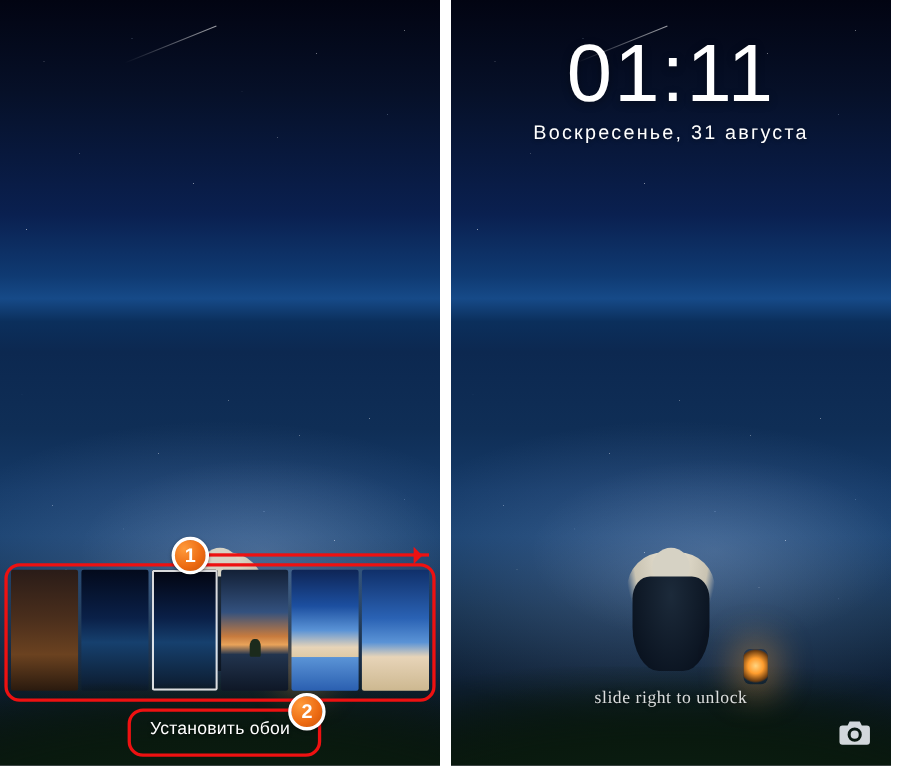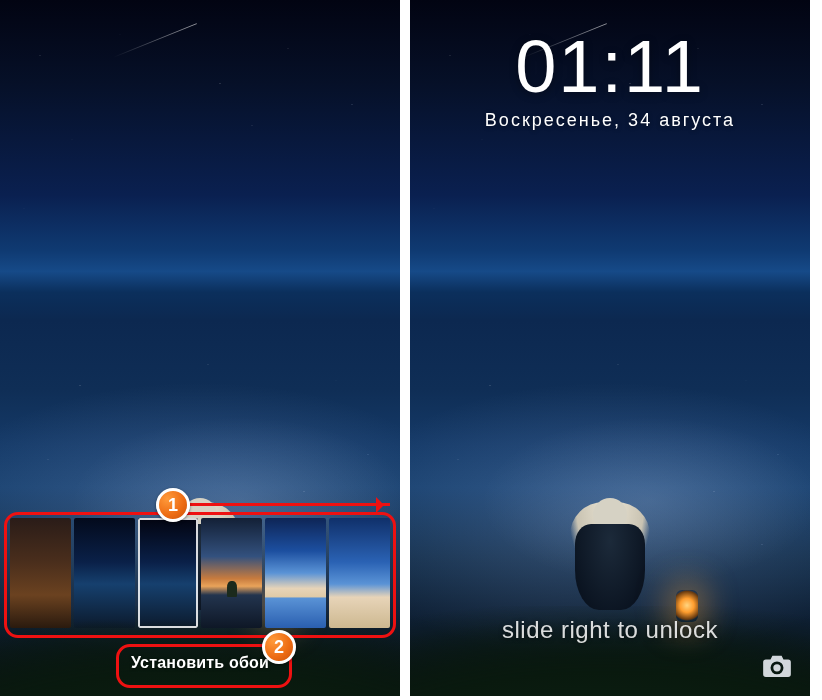--- a/index.html
+++ b/index.html
@@ -182,21 +182,21 @@
   .t4::after{content:"";position:absolute;left:50%;bottom:28%;width:10px;height:16px;background:#1b2a1c;border-radius:40% 40% 10% 10%; transform:translateX(-50%);}
   .t5 { background: linear-gradient(#0e2556,#1c4fa0 30%,#5a93d6 50%,#e7d4b8 64%,#dfcaa6 72%,#5a93d6 72.5%,#2a5fb0);} 
   .t6 { background: linear-gradient(#10306a,#2a62b4 40%,#5a93d6 60%,#e7d4b8 72%,#cdb890);} 
 
   .set-btn {
     position: absolute;
     left: 50%; transform: translateX(-50%);
     bottom: 18px;
     color: #fff;
     font-size: 16px;
-    font-weight: 700;
+    font-weight: 400;
     letter-spacing: .2px;
     text-shadow: 0 1px 3px rgba(0,0,0,.6);
     cursor: pointer;
     padding: 6px 14px;
     background: transparent;
     border: none;
   }
 
   
   .anno-box {
@@ -251,23 +251,24 @@
     font-size: 18px;
     font-weight: 400;
     text-shadow: 0 1px 4px rgba(0,0,0,.4);
   }
   .unlock-hint {
     position: absolute;
     bottom: 52px;
     left: 0; right: 0;
     text-align: center;
     color: rgba(255,255,255,.85);
-    font-size: 24px;
+    font-size: 16px;
     letter-spacing: .5px;
     text-shadow: 0 1px 4px rgba(0,0,0,.5);
+    font-family: Liberation Serif, serif;
   }
   .camera-icon {
     position: absolute;
     right: 18px; bottom: 18px;
     width: 30px; height: 24px;
     color: #e8ecf2;
     opacity: .9;
     cursor: pointer;
   }
   .camera-icon svg { width: 100%; height: 100%; display:block; }
@@ -321,21 +322,21 @@
       <div class="figure">
         <div class="hair"></div>
         <div class="head"></div>
         <div class="body"></div>
       </div>
       <div class="lantern"></div>
     </div>
 
     <div class="clock">
       <div class="time">01:11</div>
-      <div class="date">Воскресенье, 34 августа</div>
+      <div class="date">Воскресенье, 31 августа</div>
     </div>
 
     <div class="unlock-hint">slide right to unlock</div>
 
     <div class="camera-icon">
       <svg viewBox="0 0 32 26">
         <path fill="currentColor" d="M11 2l-2 4H4a3 3 0 0 0-3 3v13a3 3 0 0 0 3 3h24a3 3 0 0 0 3-3V9a3 3 0 0 0-3-3h-5l-2-4H11zm5 6a7 7 0 1 1 0 14 7 7 0 0 1 0-14zm0 3a4 4 0 1 0 0 8 4 4 0 0 0 0-8z"></path>
       </svg>
     </div>
   </div>

